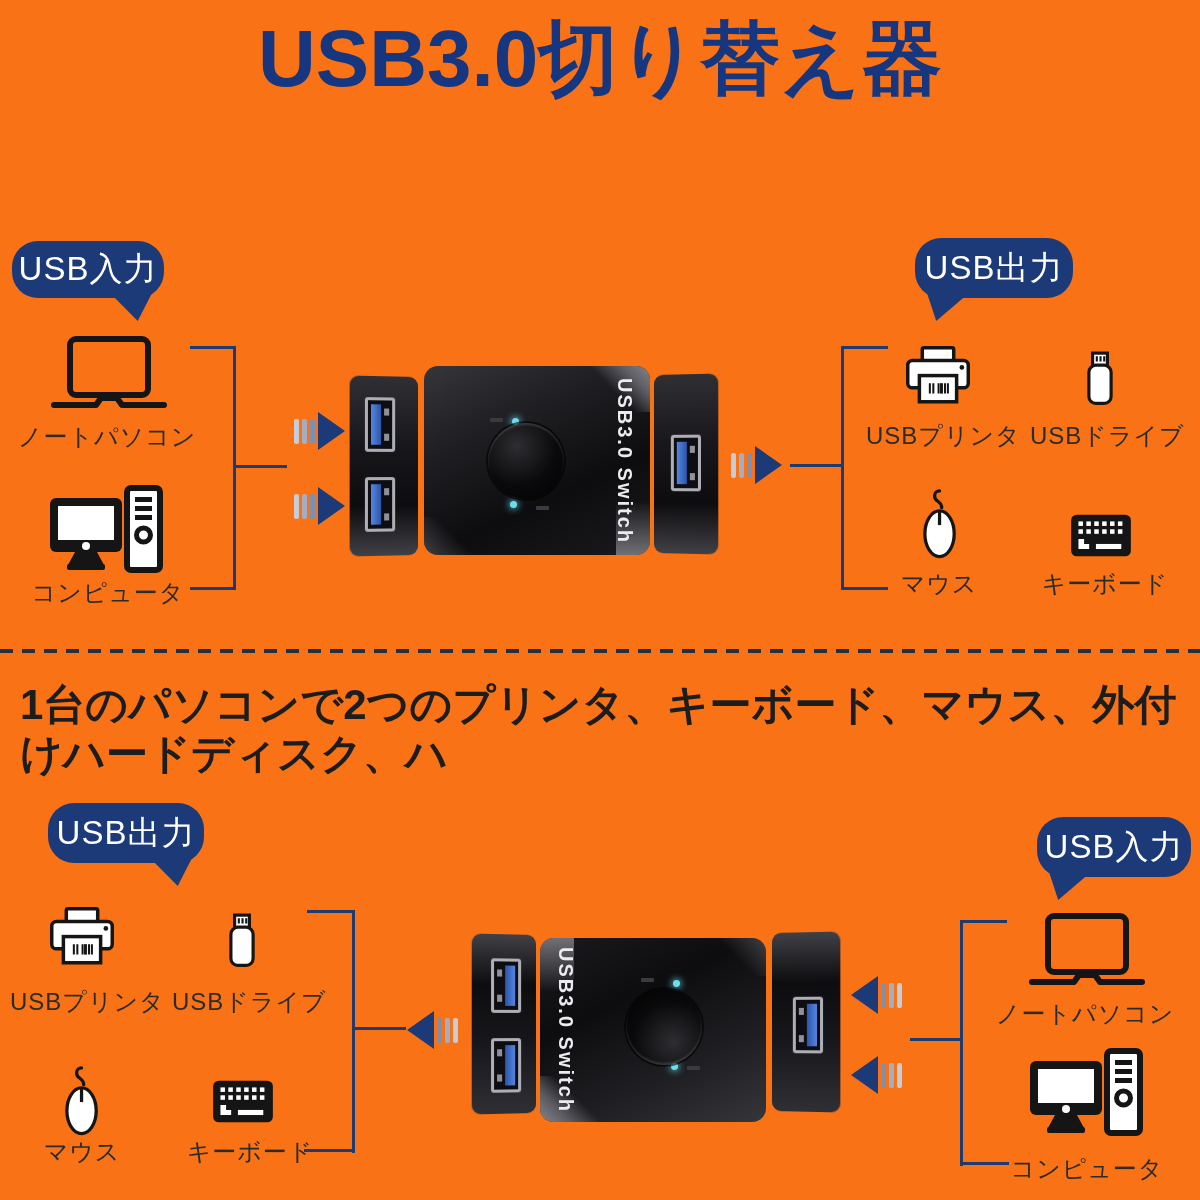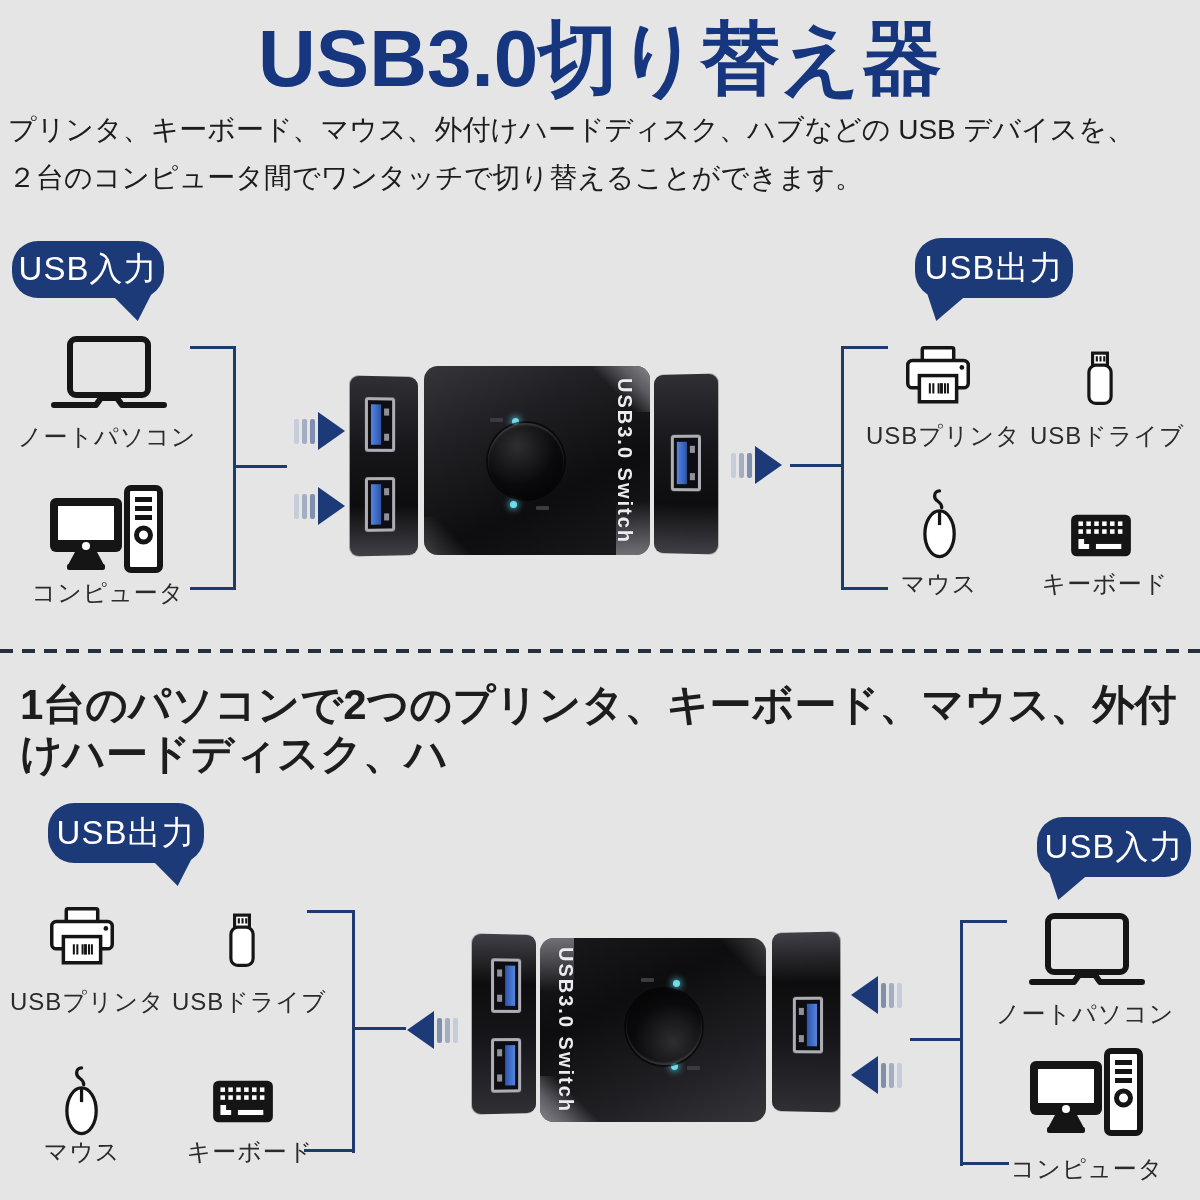--- a/index.html
+++ b/index.html
@@ -1,16 +1,16 @@
 <!DOCTYPE html>
 <html><head>
 <meta charset="utf-8">
 <style>
   html,body{margin:0;padding:0;background:#ffffff;}
-  .canvas{position:relative;width:1200px;height:1200px;background:#e5e5e5;overflow:hidden;
+  .canvas{position:relative;width:1200px;height:1200px;background:#f97316;overflow:hidden;
           font-family:"Liberation Sans","DejaVu Sans",sans-serif;color:#1d1d1d;}
   .abs{position:absolute;}
 
   
   .title{position:absolute;left:0;top:14px;width:1200px;text-align:center;
          font-size:80px;line-height:1.12;font-weight:600;color:#16367f;letter-spacing:0px;}
   .intro{position:absolute;left:8px;top:106px;width:1190px;font-size:28px;line-height:48px;color:#1d1d1d;}
   .desc2{position:absolute;left:20px;top:680px;width:1190px;font-size:42px;line-height:49px;color:#1d1d1d;font-weight:bold;}
   .lbl{position:absolute;font-size:24px;line-height:28px;color:#2b2b2b;text-align:center;letter-spacing:1px;white-space:nowrap;}
 
@@ -67,24 +67,20 @@
   .nub1{top:8px;} .nub2{bottom:8px;}
 
   svg{display:block;}
 </style>
 </head>
 <body>
 
 <div class="canvas">
 
   <div class="title">USB3.0切り替え器</div>
-  <div class="intro">
-    <span style="display:block">プリンタ、キーボード、マウス、外付けハードディスク、ハブなどの USB デバイスを、</span>
-    <span style="display:block">２台のコンピュータ間でワンタッチで切り替えることができます。</span>
-  </div>
 
   <div class="bubble" style="left:12px;top:241px;width:152px;height:57px">
     <span>USB入力</span>
     <span class="btail tail-r"></span>
   </div>
 
   <div class="abs" style="left:50px;top:335px">
     <svg width="118" height="80" viewBox="0 0 118 80">
       <rect x="20" y="4" width="78" height="56" rx="6" fill="none" stroke="#151515" stroke-width="6"></rect>
       <path d="M4 70 H46 L51 63 H67 L72 70 H114" fill="none" stroke="#151515" stroke-width="6" stroke-linecap="round" stroke-linejoin="round"></path>

